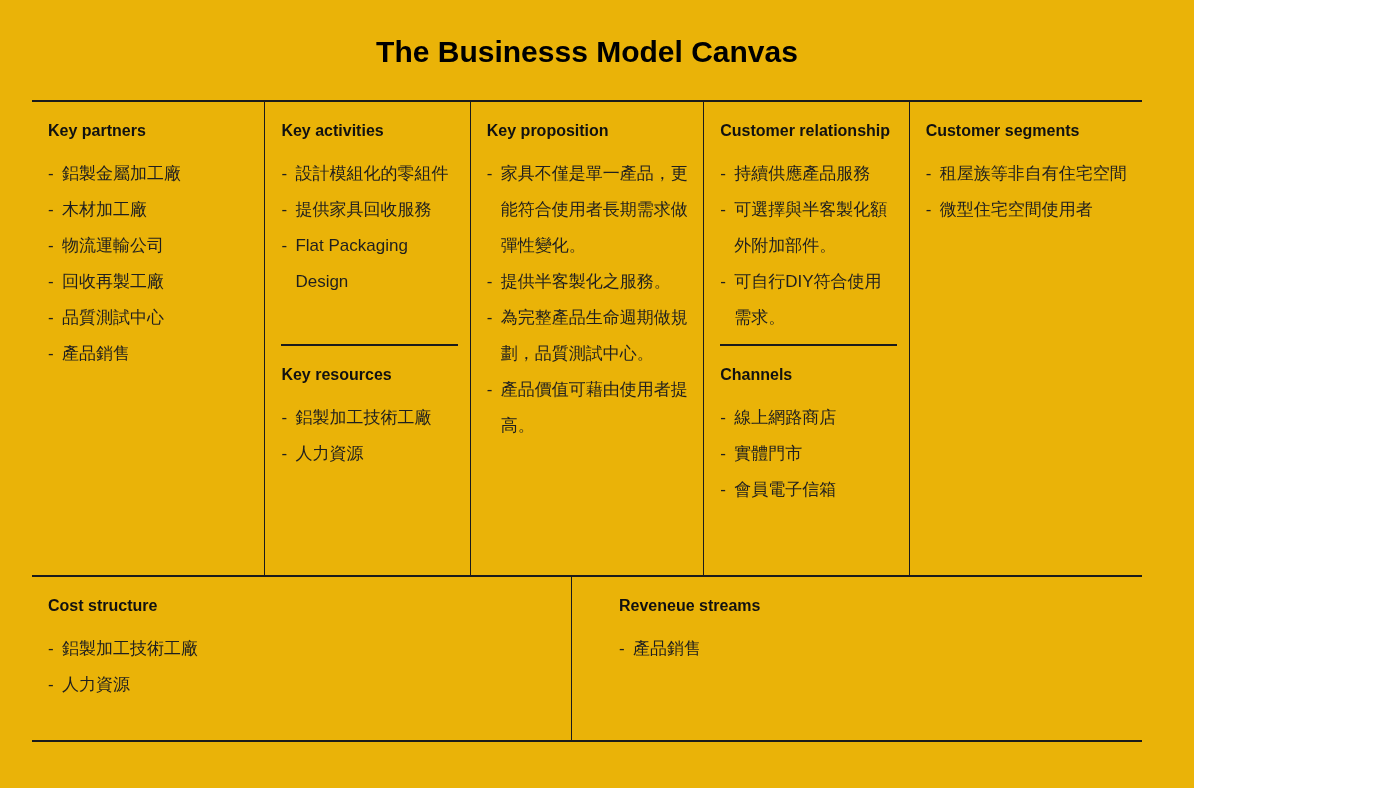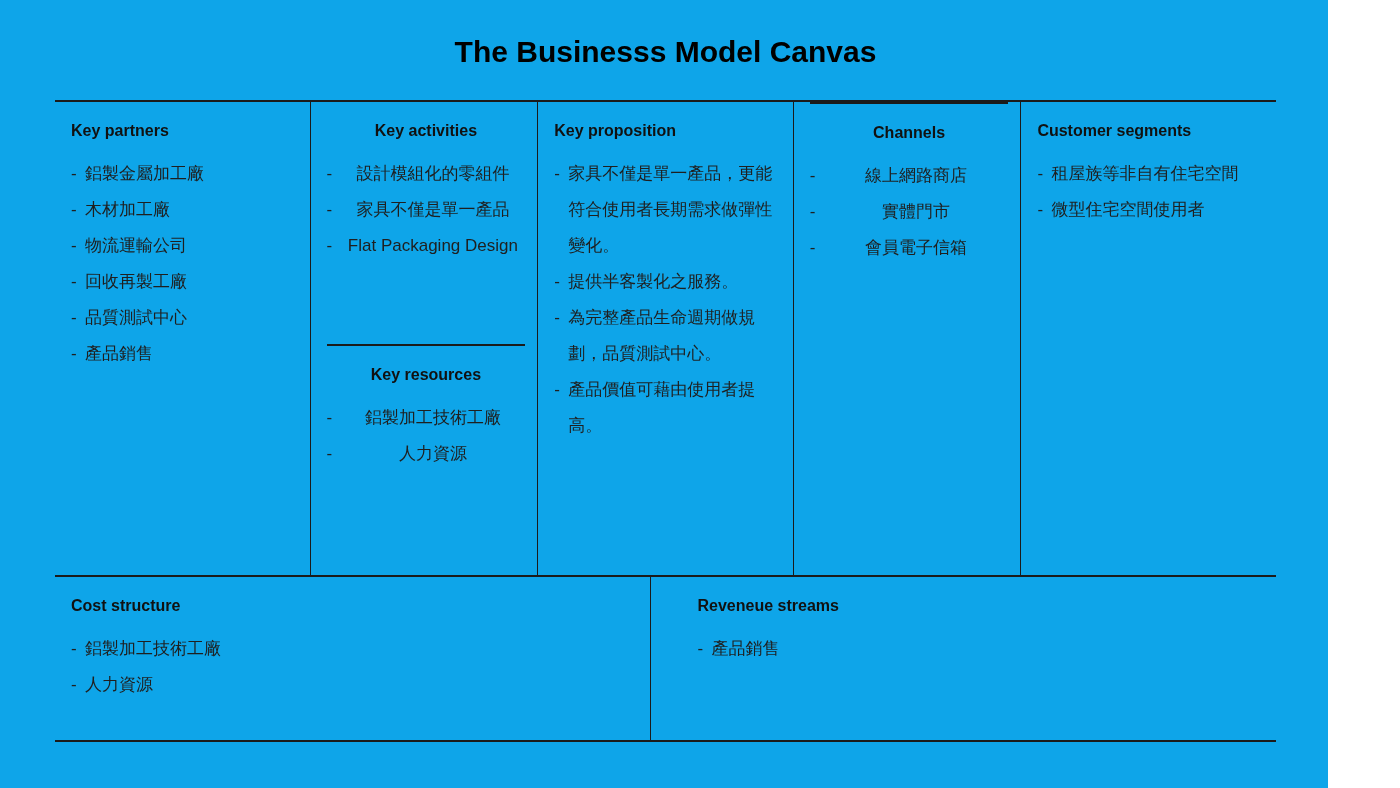--- a/index.html
+++ b/index.html
@@ -5,24 +5,24 @@
   * { margin: 0; padding: 0; box-sizing: border-box; }
   html, body { background: #ffffff; }
   body {
     width: 1400px;
     height: 788px;
     font-family: "Liberation Sans", "DejaVu Sans", sans-serif;
     color: #1a1a1a;
     overflow: hidden;
   }
   .canvas {
-    width: 1328px;
+    width: 1194px;
     height: 788px;
-    padding: 32px 52px 0 55px;
-    background: #0ea5e9;
+    padding: 32px 52px 0 32px;
+    background: #eab308;
   }
   .title {
     text-align: center;
     font-size: 30px;
     font-weight: 700;
     line-height: 40px;
     color: #000000;
     margin-bottom: 28px;
   }
   .grid-top {
@@ -35,21 +35,21 @@
     border-right: 1.5px solid #1b1b1b;
     padding: 16px 12px 0 16px;
     min-width: 0;
   }
   .col:last-child { border-right: none; }
   .col.split {
     padding: 0;
     display: flex;
     flex-direction: column;
   }
-  .subsection { padding: 16px 12px 0 16px; text-align: center; }
+  .subsection { padding: 16px 12px 0 16px; }
   .subsection.first { height: 242px; }
   .sub-divider {
     border: none;
     border-top: 2px solid #1b1b1b;
     margin: 0 12px 0 16px;
   }
   .heading {
     font-size: 16px;
     font-weight: 600;
     line-height: 26px;
@@ -103,21 +103,21 @@
           <div class="item">品質測試中心</div>
           <div class="item">產品銷售</div>
         </div>
     </div>
 
     <div class="col split">
       <div class="subsection first">
         <div class="heading">Key activities</div>
         <div class="items">
             <div class="item">設計模組化的零組件</div>
-            <div class="item">家具不僅是單一產品</div>
+            <div class="item">提供家具回收服務</div>
             <div class="item">Flat Packaging Design</div>
           </div>
       </div>
       <hr class="sub-divider">
       <div class="subsection">
         <div class="heading">Key resources</div>
         <div class="items">
             <div class="item">鋁製加工技術工廠</div>
             <div class="item">人力資源</div>
           </div>
@@ -128,20 +128,28 @@
       <div class="heading">Key proposition</div>
       <div class="items">
           <div class="item">家具不僅是單一產品，更能符合使用者長期需求做彈性變化。</div>
           <div class="item">提供半客製化之服務。</div>
           <div class="item">為完整產品生命週期做規劃，品質測試中心。</div>
           <div class="item">產品價值可藉由使用者提高。</div>
         </div>
     </div>
 
     <div class="col split">
+      <div class="subsection first">
+        <div class="heading">Customer relationship</div>
+        <div class="items">
+            <div class="item">持續供應產品服務</div>
+            <div class="item">可選擇與半客製化額外附加部件。</div>
+            <div class="item">可自行DIY符合使用需求。</div>
+          </div>
+      </div>
       <hr class="sub-divider">
       <div class="subsection">
         <div class="heading">Channels</div>
         <div class="items">
             <div class="item">線上網路商店</div>
             <div class="item">實體門市</div>
             <div class="item">會員電子信箱</div>
           </div>
       </div>
     </div>

